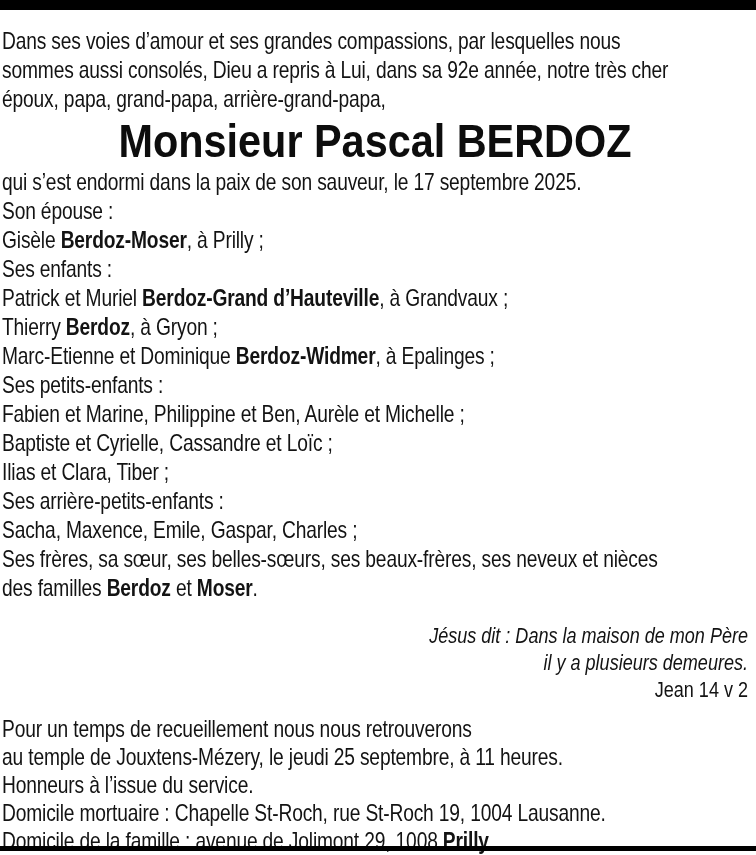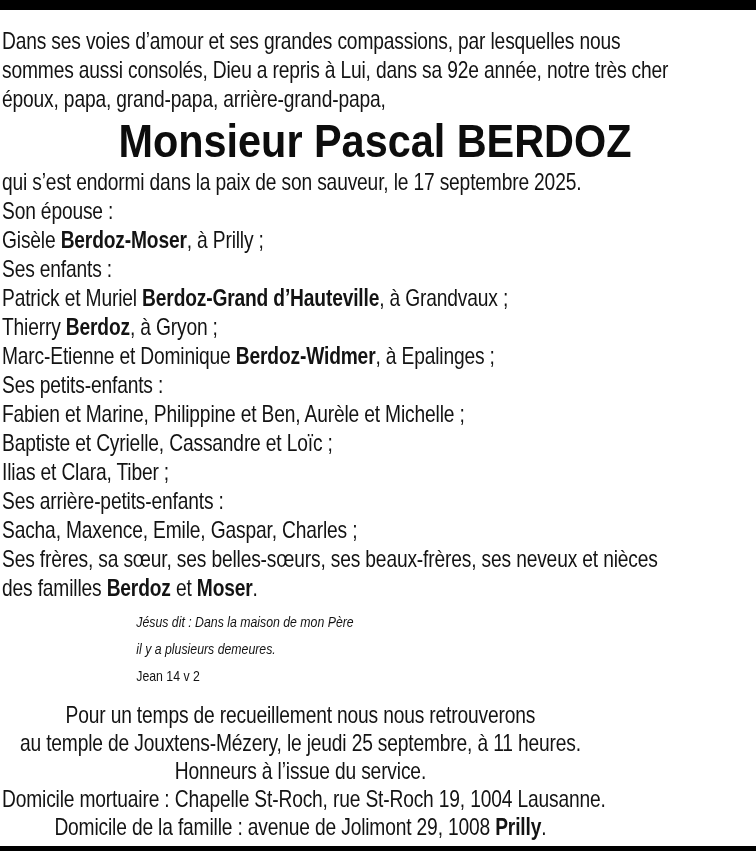--- a/index.html
+++ b/index.html
@@ -45,32 +45,32 @@
     line-height: 52px;
     font-weight: 700;
     text-align: center;
     white-space: nowrap;
     transform: scaleX(0.90);
     transform-origin: 50% 50%;
     margin: 2px 0 0 0;
     color: #0d0d0d;
   }
   .quote {
-    margin-top: 6px;
-    text-align: left;
-    font-size: 15px;
+    margin-top: 20px;
+    text-align: right;
+    font-size: 22px;
     line-height: 27px;
   }
   .qline {
     white-space: nowrap;
     transform: scaleX(0.82);
     transform-origin: 100% 50%;
   }
   .qi { font-style: italic; }
-  .ceremony { margin-top: 12px; text-align: center; }
+  .ceremony { margin-top: 12px; }
   .ceremony .ln { line-height: 28px; }
 </style>
 </head>
 <body>
 
 <div class="page">
   <div class="rule-top"></div>
 
   <div class="content">
 

